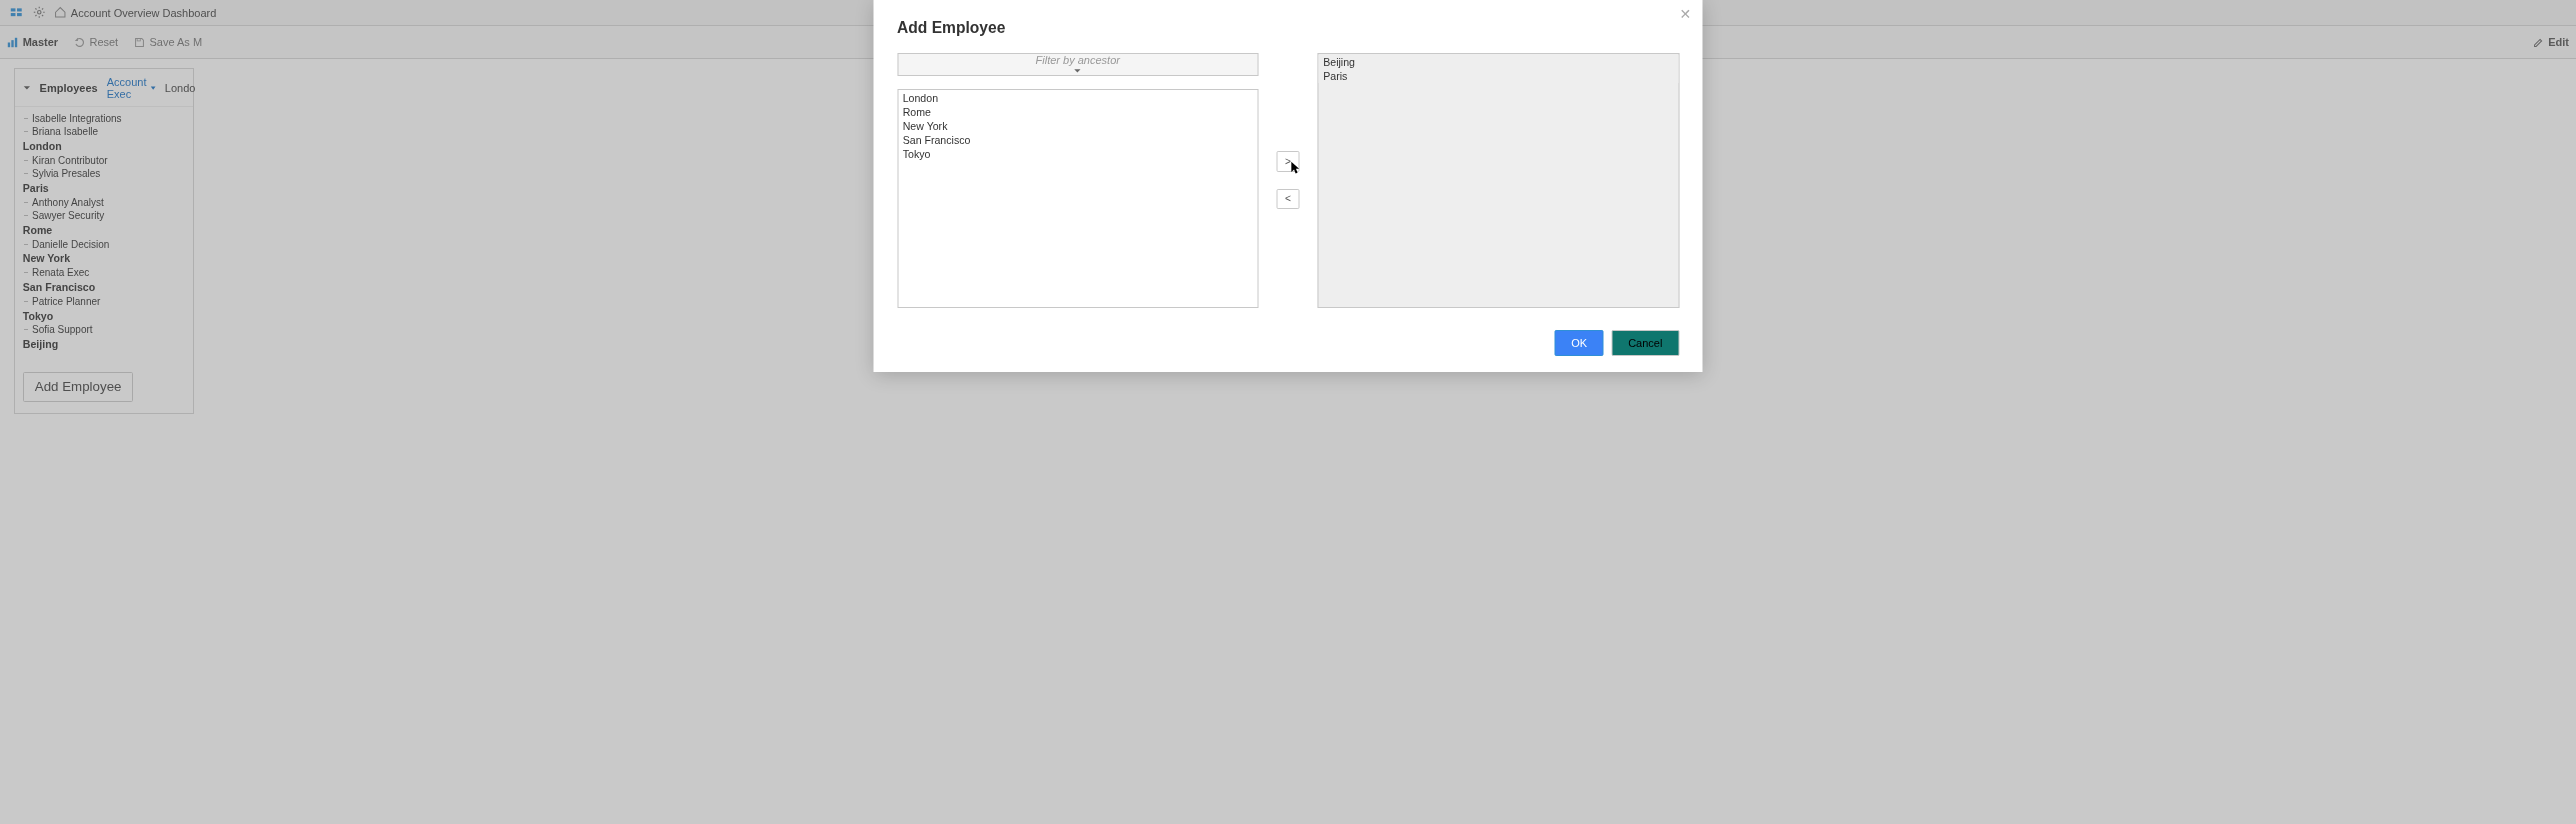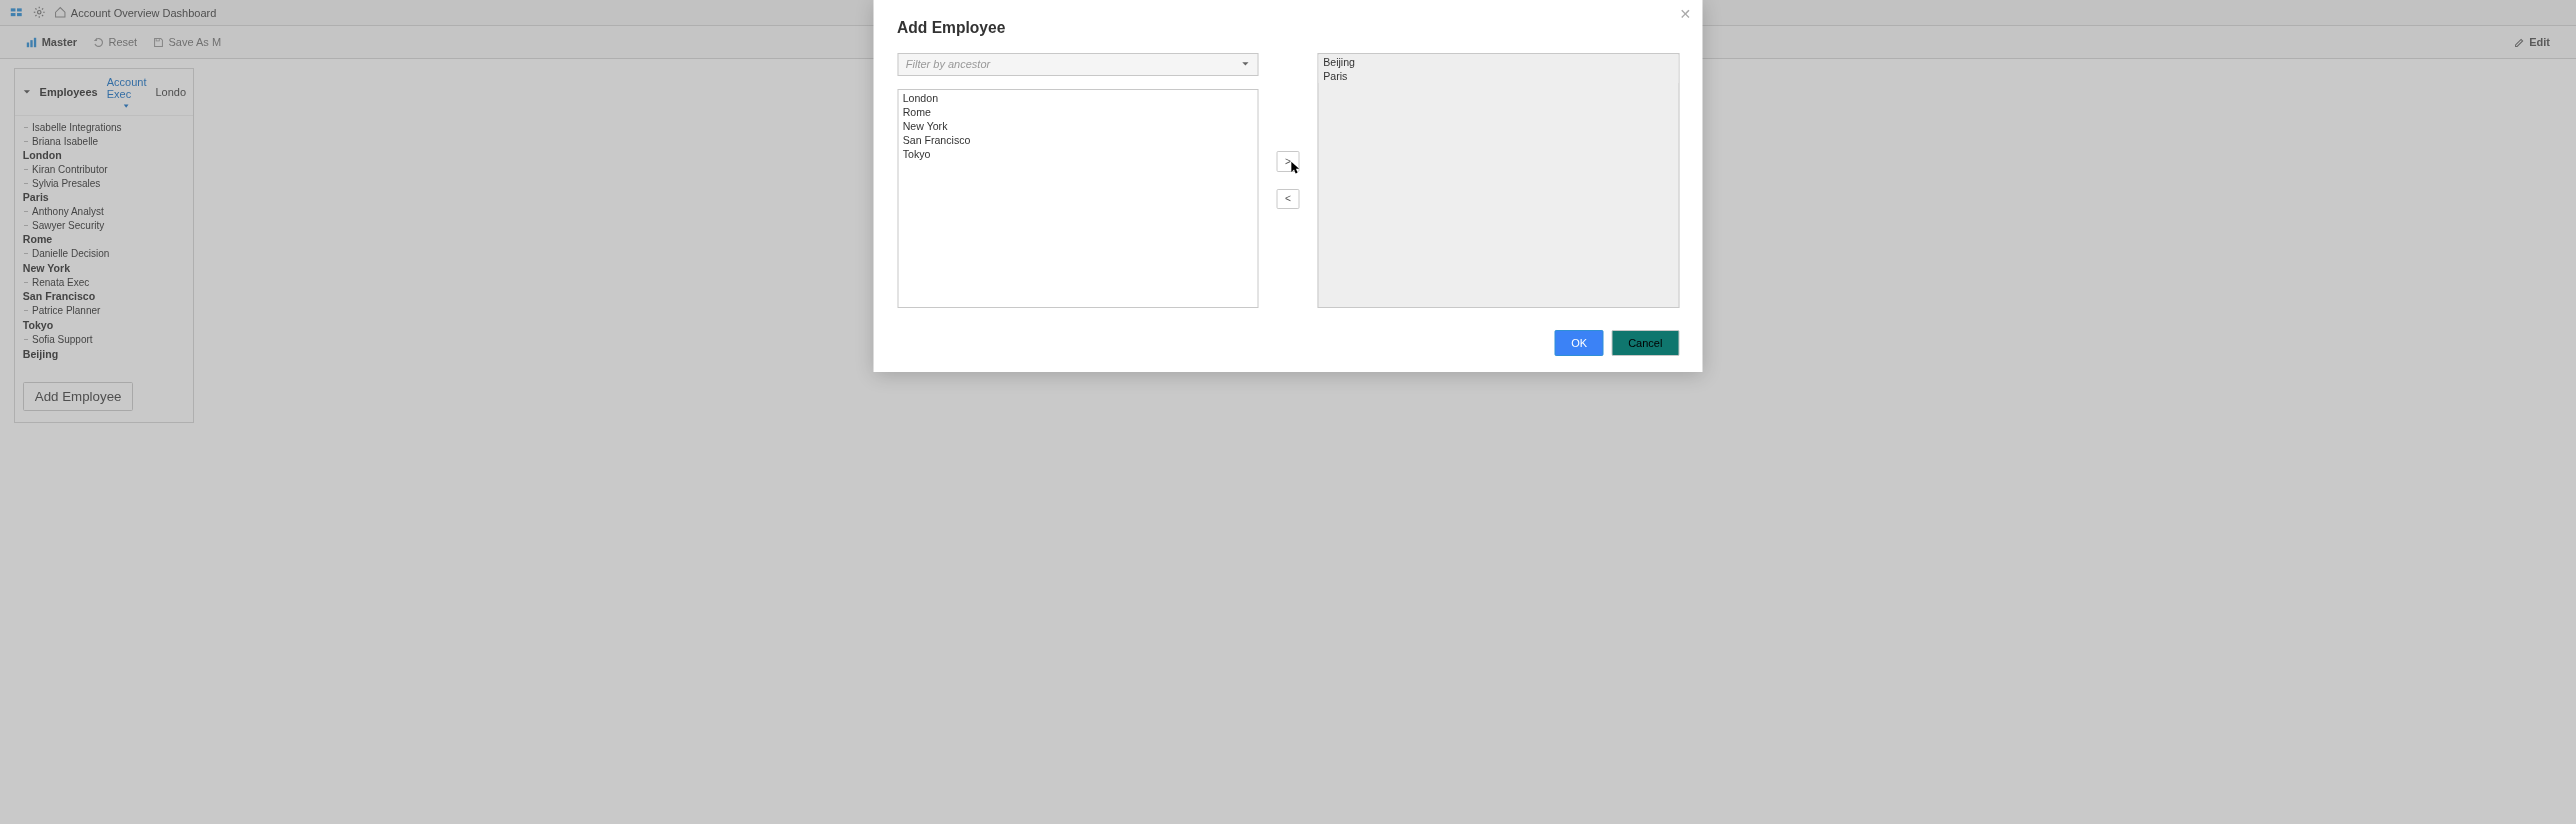--- a/index.html
+++ b/index.html
@@ -6,52 +6,52 @@
   html, body { width: 100%; height: 100%; font-family: -apple-system, BlinkMacSystemFont, "Segoe UI", Arial, sans-serif; font-size: 11px; color: #333; background: #fff; }
   body { position: relative; overflow: hidden; }
 
   
   .topbar { height: 26px; border-bottom: 0.8px solid #d8d8d8; background: #f5f5f5; display: flex; align-items: center; padding: 0 6.3px; }
   .topbar .icon-btn { width: 19px; height: 19px; display: flex; align-items: center; justify-content: center; margin-right: 4.7px; cursor: pointer; }
   .topbar .breadcrumb { display: flex; align-items: center; gap: 4.7px; color: #555; }
   .topbar .breadcrumb .home-icon { width: 12.5px; height: 12.5px; display: inline-flex; }
   .topbar .breadcrumb-label { font-size: 11px; color: #444; text-align: center; }
 
-  .toolbar2 { height: 33px; border-bottom: 0.8px solid #d8d8d8; background: #f9f9f9; display: flex; align-items: center; padding: 0 26px; gap: 15.6px; }
+  .toolbar2 { height: 33px; border-bottom: 0.8px solid #d8d8d8; background: #f9f9f9; display: flex; align-items: center; padding: 0 7px; gap: 15.6px; }
   .toolbar2 .tool-item { display: flex; align-items: center; gap: 4.7px; color: #777; cursor: pointer; }
   .toolbar2 .tool-item.master { color: #444; font-weight: 600; }
   .toolbar2 .spacer { flex: 1; }
   .toolbar2 .edit-btn { display: flex; align-items: center; gap: 4.7px; color: #555; cursor: pointer; font-weight: bold; }
 
   
   .content-area { position: absolute; top: 59px; left: 0; right: 0; bottom: 0; background: #fff; }
   .tree-panel { position: absolute; top: 9.4px; left: 14px; width: 180px; border: 0.8px solid #d8d8d8; background: #fff; padding: 0; }
   .tree-header { display: flex; align-items: center; gap: 9px; padding: 6.3px 7.8px; border-bottom: 0.8px solid #eee; }
   .tree-header .caret { width: 7.8px; height: 7.8px; }
   .tree-header .title { font-weight: 600; color: #333; }
-  .tree-header .filter-link { color: #1a73c7; cursor: pointer; display: flex; align-items: center; gap: 3.1px; flex-direction: column; }
+  .tree-header .filter-link { color: #1a73c7; cursor: pointer; display: flex; align-items: center; gap: 3.1px; }
   .tree-header .filter-link .caret2 { width: 6.3px; height: 6.3px; }
   .tree-header .after-link { color: #444; }
   .tree-body { padding: 4.7px 0 9.4px 0; }
   .tree-group { font-weight: 600; padding: 1.6px 7.8px; font-size: 10.6px; }
   .tree-item { padding: 1.2px 7.8px 1.2px 17px; font-size: 10px; color: #333; position: relative; }
   .tree-item::before { content: ""; position: absolute; left: 9.4px; top: 6.3px; width: 3.9px; height: 0.8px; background: #bbb; }
   .add-emp-btn { margin: 11px 7.8px; padding: 6.3px 11px; border: 0.8px solid #ccc; background: #fff; color: #444; cursor: pointer; border-radius: 1.6px; }
 
   
   .overlay { position: absolute; inset: 0; background: rgba(100,100,100,0.35); }
   .modal { position: absolute; top: 0; left: 50%; transform: translateX(-50%); width: 829px; max-width: calc(100% - 31px); background: #fff; box-shadow: 0 3.1px 19px rgba(0,0,0,0.2); padding: 19px 23.5px 15.6px 23.5px; }
   .modal-close { position: absolute; top: 6.3px; right: 9.4px; width: 15.6px; height: 15.6px; color: #aaa; cursor: pointer; font-size: 14px; display: flex; align-items: center; justify-content: center; }
   .modal-title { font-size: 15.6px; font-weight: 600; color: #333; margin-bottom: 15.6px; }
 
   .dual-list { display: flex; gap: 14px; align-items: stretch; }
   .dl-left { flex: 1; display: flex; flex-direction: column; }
   .dl-right { flex: 1; display: flex; flex-direction: column; }
   .dl-mid { width: 31px; display: flex; flex-direction: column; justify-content: center; align-items: center; gap: 17px; }
-  .filter-combo { height: 23.5px; border: 0.8px solid #c8c8c8; background: #f5f5f5; display: flex; align-items: center; padding: 0 7.8px; position: relative; margin-bottom: 12.5px; }
+  .filter-combo { height: 23.5px; border: 0.8px solid #c8c8c8; background: #f5f5f5; display: flex; align-items: center; padding: 0 7.8px; position: relative; margin-bottom: 12.5px; flex-direction: column; }
   .filter-combo .placeholder { color: #999; font-style: italic; flex: 1; }
   .filter-combo .dd-caret { width: 7.8px; height: 7.8px; color: #666; }
   .listbox { flex: 1; border: 0.8px solid #c8c8c8; background: #fff; min-height: 219px; padding: 1.6px 0; }
   .listbox .opt { padding: 0 4.7px; line-height: 14px; font-size: 10.6px; cursor: pointer; }
   .listbox.right { background: #eeeeee; }
   .listbox.right .opt { background: #eeeeee; }
   .move-btn { width: 23.5px; height: 20.3px; border: 0.8px solid #c8c8c8; background: #fff; display: flex; align-items: center; justify-content: center; cursor: pointer; font-size: 10.2px; color: #555; border-radius: 1.6px; position: relative; }
 
   .cursor-ptr { position: absolute; width: 11px; height: 14px; pointer-events: none; }
 

